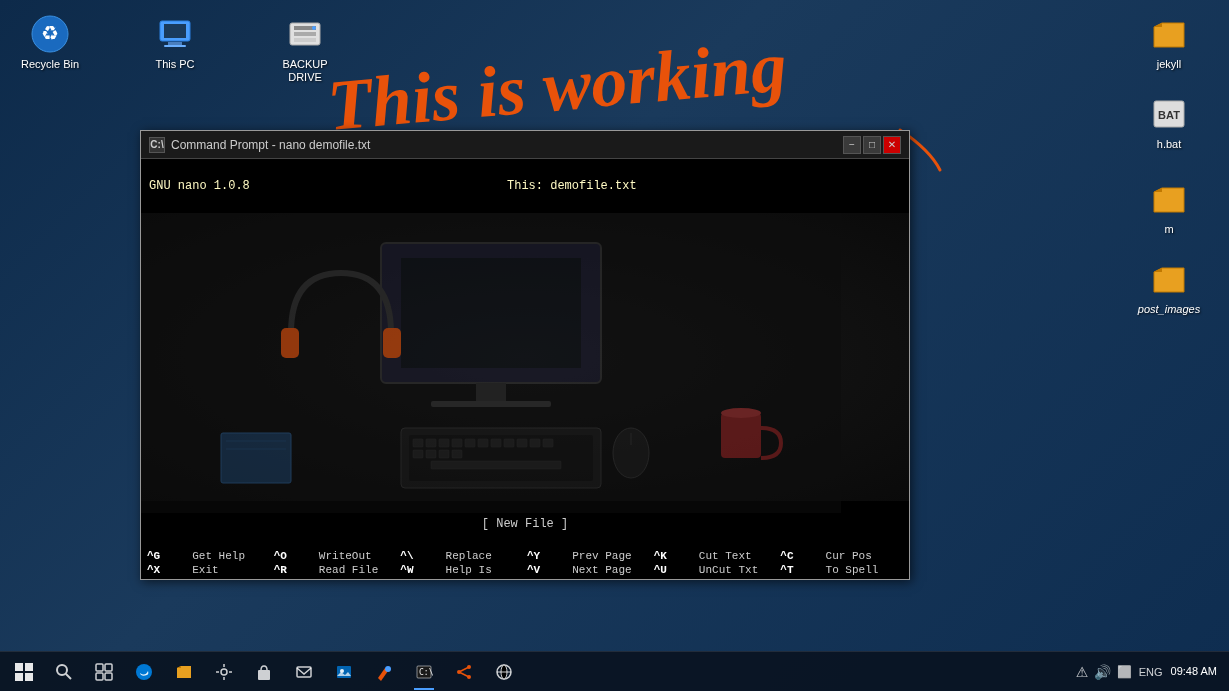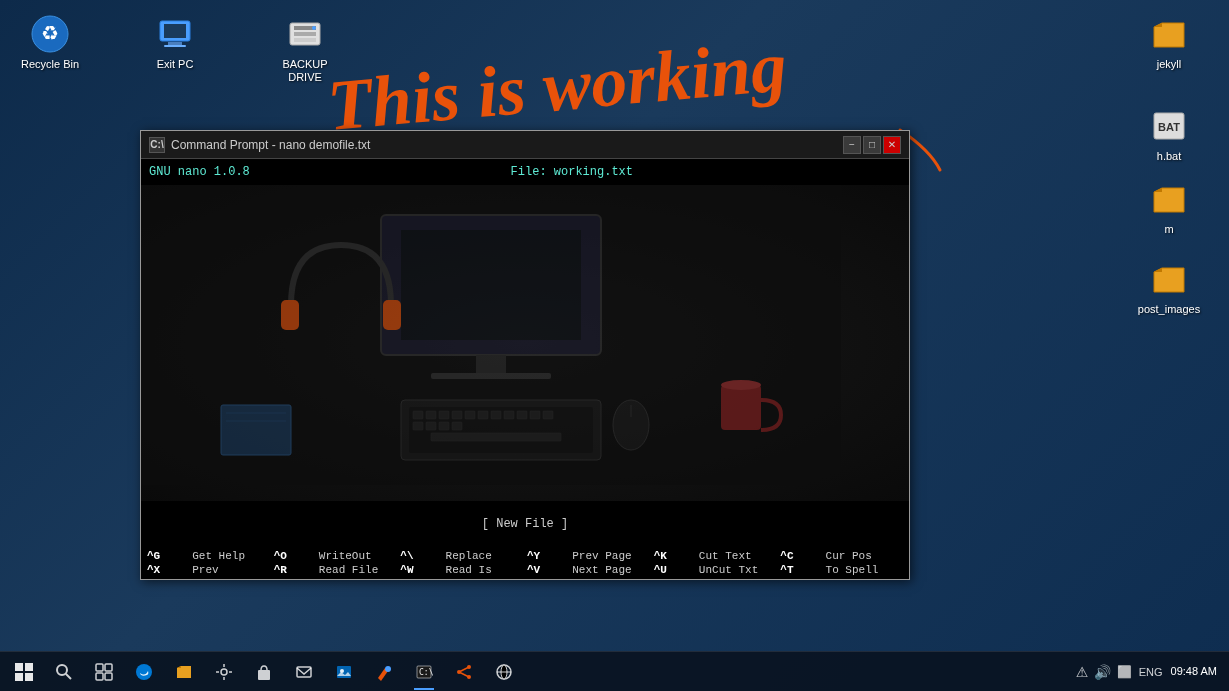--- a/index.html
+++ b/index.html
@@ -119,24 +119,24 @@
       justify-content: center;
       cursor: pointer;
     }
     .win-btn.close {
       background: #c00;
     }
 
     
     .nano-header {
       background: #000;
-      color: #5eead4;
+      color: #fef9c3;
       font-family: 'Courier New', monospace;
       font-size: 12px;
-      padding: 6px 8px;
+      padding: 20px 8px;
       display: flex;
       justify-content: space-between;
       border-bottom: none;
     }
 
     
     .desk-scene {
       width: 100%;
       height: 100%;
       background: radial-gradient(ellipse at center, #1a1a1a 0%, #0a0a0a 100%);
@@ -274,21 +274,21 @@
 
   <div class="desktop-icon" style="top:10px; left:135px;">
     <div class="icon-img">
       <svg width="38" height="38" viewBox="0 0 38 38">
         <rect x="4" y="6" width="30" height="20" rx="2" fill="#4a9eff" stroke="#2a7fdf" stroke-width="1"></rect>
         <rect x="8" y="9" width="22" height="14" fill="#1a3a5c"></rect>
         <rect x="12" y="27" width="14" height="3" fill="#4a7fbf"></rect>
         <rect x="8" y="30" width="22" height="2" rx="1" fill="#6aafff"></rect>
       </svg>
     </div>
-    <span class="icon-label">Exit PC</span>
+    <span class="icon-label">This PC</span>
   </div>
 
   <div class="desktop-icon" style="top:10px; left:265px;">
     <div class="icon-img">
       <svg width="38" height="38" viewBox="0 0 38 38">
         <rect x="4" y="8" width="30" height="22" rx="2" fill="#e0e0e0" stroke="#aaa" stroke-width="1"></rect>
         <rect x="8" y="11" width="22" height="4" fill="#888"></rect>
         <rect x="8" y="17" width="22" height="4" fill="#aaa"></rect>
         <rect x="8" y="23" width="22" height="4" fill="#ccc"></rect>
         <circle cx="28" cy="13" r="2" fill="#4a9eff"></circle>
@@ -301,41 +301,41 @@
   <div class="desktop-icon" style="top:10px; right:20px; position:absolute;align-items:center;">
     <div class="icon-img">
       <svg width="38" height="38" viewBox="0 0 38 38">
         <path d="M4,12 L12,8 L34,8 L34,32 L4,32 Z" fill="#e8a020" stroke="#c07800" stroke-width="1"></path>
         <path d="M4,12 L12,8 L12,12 Z" fill="#c07800"></path>
       </svg>
     </div>
     <span class="icon-label">jekyll</span>
   </div>
 
-  <div class="desktop-icon" style="top:102px; right:20px; position:absolute;">
+  <div class="desktop-icon" style="top:90px; right:20px; position:absolute;">
     <div class="icon-img">
       <svg width="38" height="38" viewBox="0 0 38 38">
         <rect x="4" y="6" width="30" height="26" rx="2" fill="#ddd" stroke="#aaa" stroke-width="1"></rect>
         <text x="19" y="24" text-anchor="middle" font-size="11" fill="#333" font-weight="bold">BAT</text>
       </svg>
     </div>
     <span class="icon-label">h.bat</span>
   </div>
 
   <div class="desktop-icon" style="top:175px; right:20px; position:absolute;">
     <div class="icon-img">
       <svg width="38" height="38" viewBox="0 0 38 38">
         <path d="M4,12 L12,8 L34,8 L34,32 L4,32 Z" fill="#e8a020" stroke="#c07800" stroke-width="1"></path>
         <path d="M4,12 L12,8 L12,12 Z" fill="#c07800"></path>
       </svg>
     </div>
     <span class="icon-label">m</span>
   </div>
 
-  <div class="desktop-icon" style="top:255px; right:20px; position:absolute;">
+  <div class="desktop-icon" style="top:255px; right:20px; position:absolute;font-style:italic;">
     <div class="icon-img">
       <svg width="38" height="38" viewBox="0 0 38 38">
         <path d="M4,12 L12,8 L34,8 L34,32 L4,32 Z" fill="#e8a020" stroke="#c07800" stroke-width="1"></path>
         <path d="M4,12 L12,8 L12,12 Z" fill="#c07800"></path>
       </svg>
     </div>
     <span class="icon-label">post_images</span>
   </div>
 
   <svg class="handwriting" viewBox="0 0 640 150">
@@ -352,21 +352,21 @@
       <span class="title">Command Prompt - nano  demofile.txt</span>
       <div class="win-controls">
         <div class="win-btn">−</div>
         <div class="win-btn">□</div>
         <div class="win-btn close">✕</div>
       </div>
     </div>
 
     <div class="nano-header">
       <span>GNU nano 1.0.8</span>
-      <span>File: working.txt</span>
+      <span>This: demofile.txt</span>
       <span>&nbsp;</span>
     </div>
 
     <div class="desk-scene">
 
       <svg width="700" height="300" viewBox="0 0 700 300" style="position:absolute;top:0;left:0;opacity:0.6;">
 
         <rect width="700" height="300" fill="#0d0d0d"></rect>
 
         <rect x="240" y="30" width="220" height="140" rx="5" fill="#1a1a2e" stroke="#333" stroke-width="2"></rect>
@@ -437,29 +437,29 @@
       <div class="nano-shortcut">
         <span class="shortcut-key">^K</span>
         <span class="shortcut-desc">Cut Text</span>
       </div>
       <div class="nano-shortcut">
         <span class="shortcut-key">^C</span>
         <span class="shortcut-desc">Cur Pos</span>
       </div>
       <div class="nano-shortcut">
         <span class="shortcut-key">^X</span>
-        <span class="shortcut-desc">Prev</span>
+        <span class="shortcut-desc">Exit</span>
       </div>
       <div class="nano-shortcut">
         <span class="shortcut-key">^R</span>
         <span class="shortcut-desc">Read File</span>
       </div>
       <div class="nano-shortcut">
         <span class="shortcut-key">^W</span>
-        <span class="shortcut-desc">Read Is</span>
+        <span class="shortcut-desc">Help Is</span>
       </div>
       <div class="nano-shortcut">
         <span class="shortcut-key">^V</span>
         <span class="shortcut-desc">Next Page</span>
       </div>
       <div class="nano-shortcut">
         <span class="shortcut-key">^U</span>
         <span class="shortcut-desc">UnCut Txt</span>
       </div>
       <div class="nano-shortcut">

